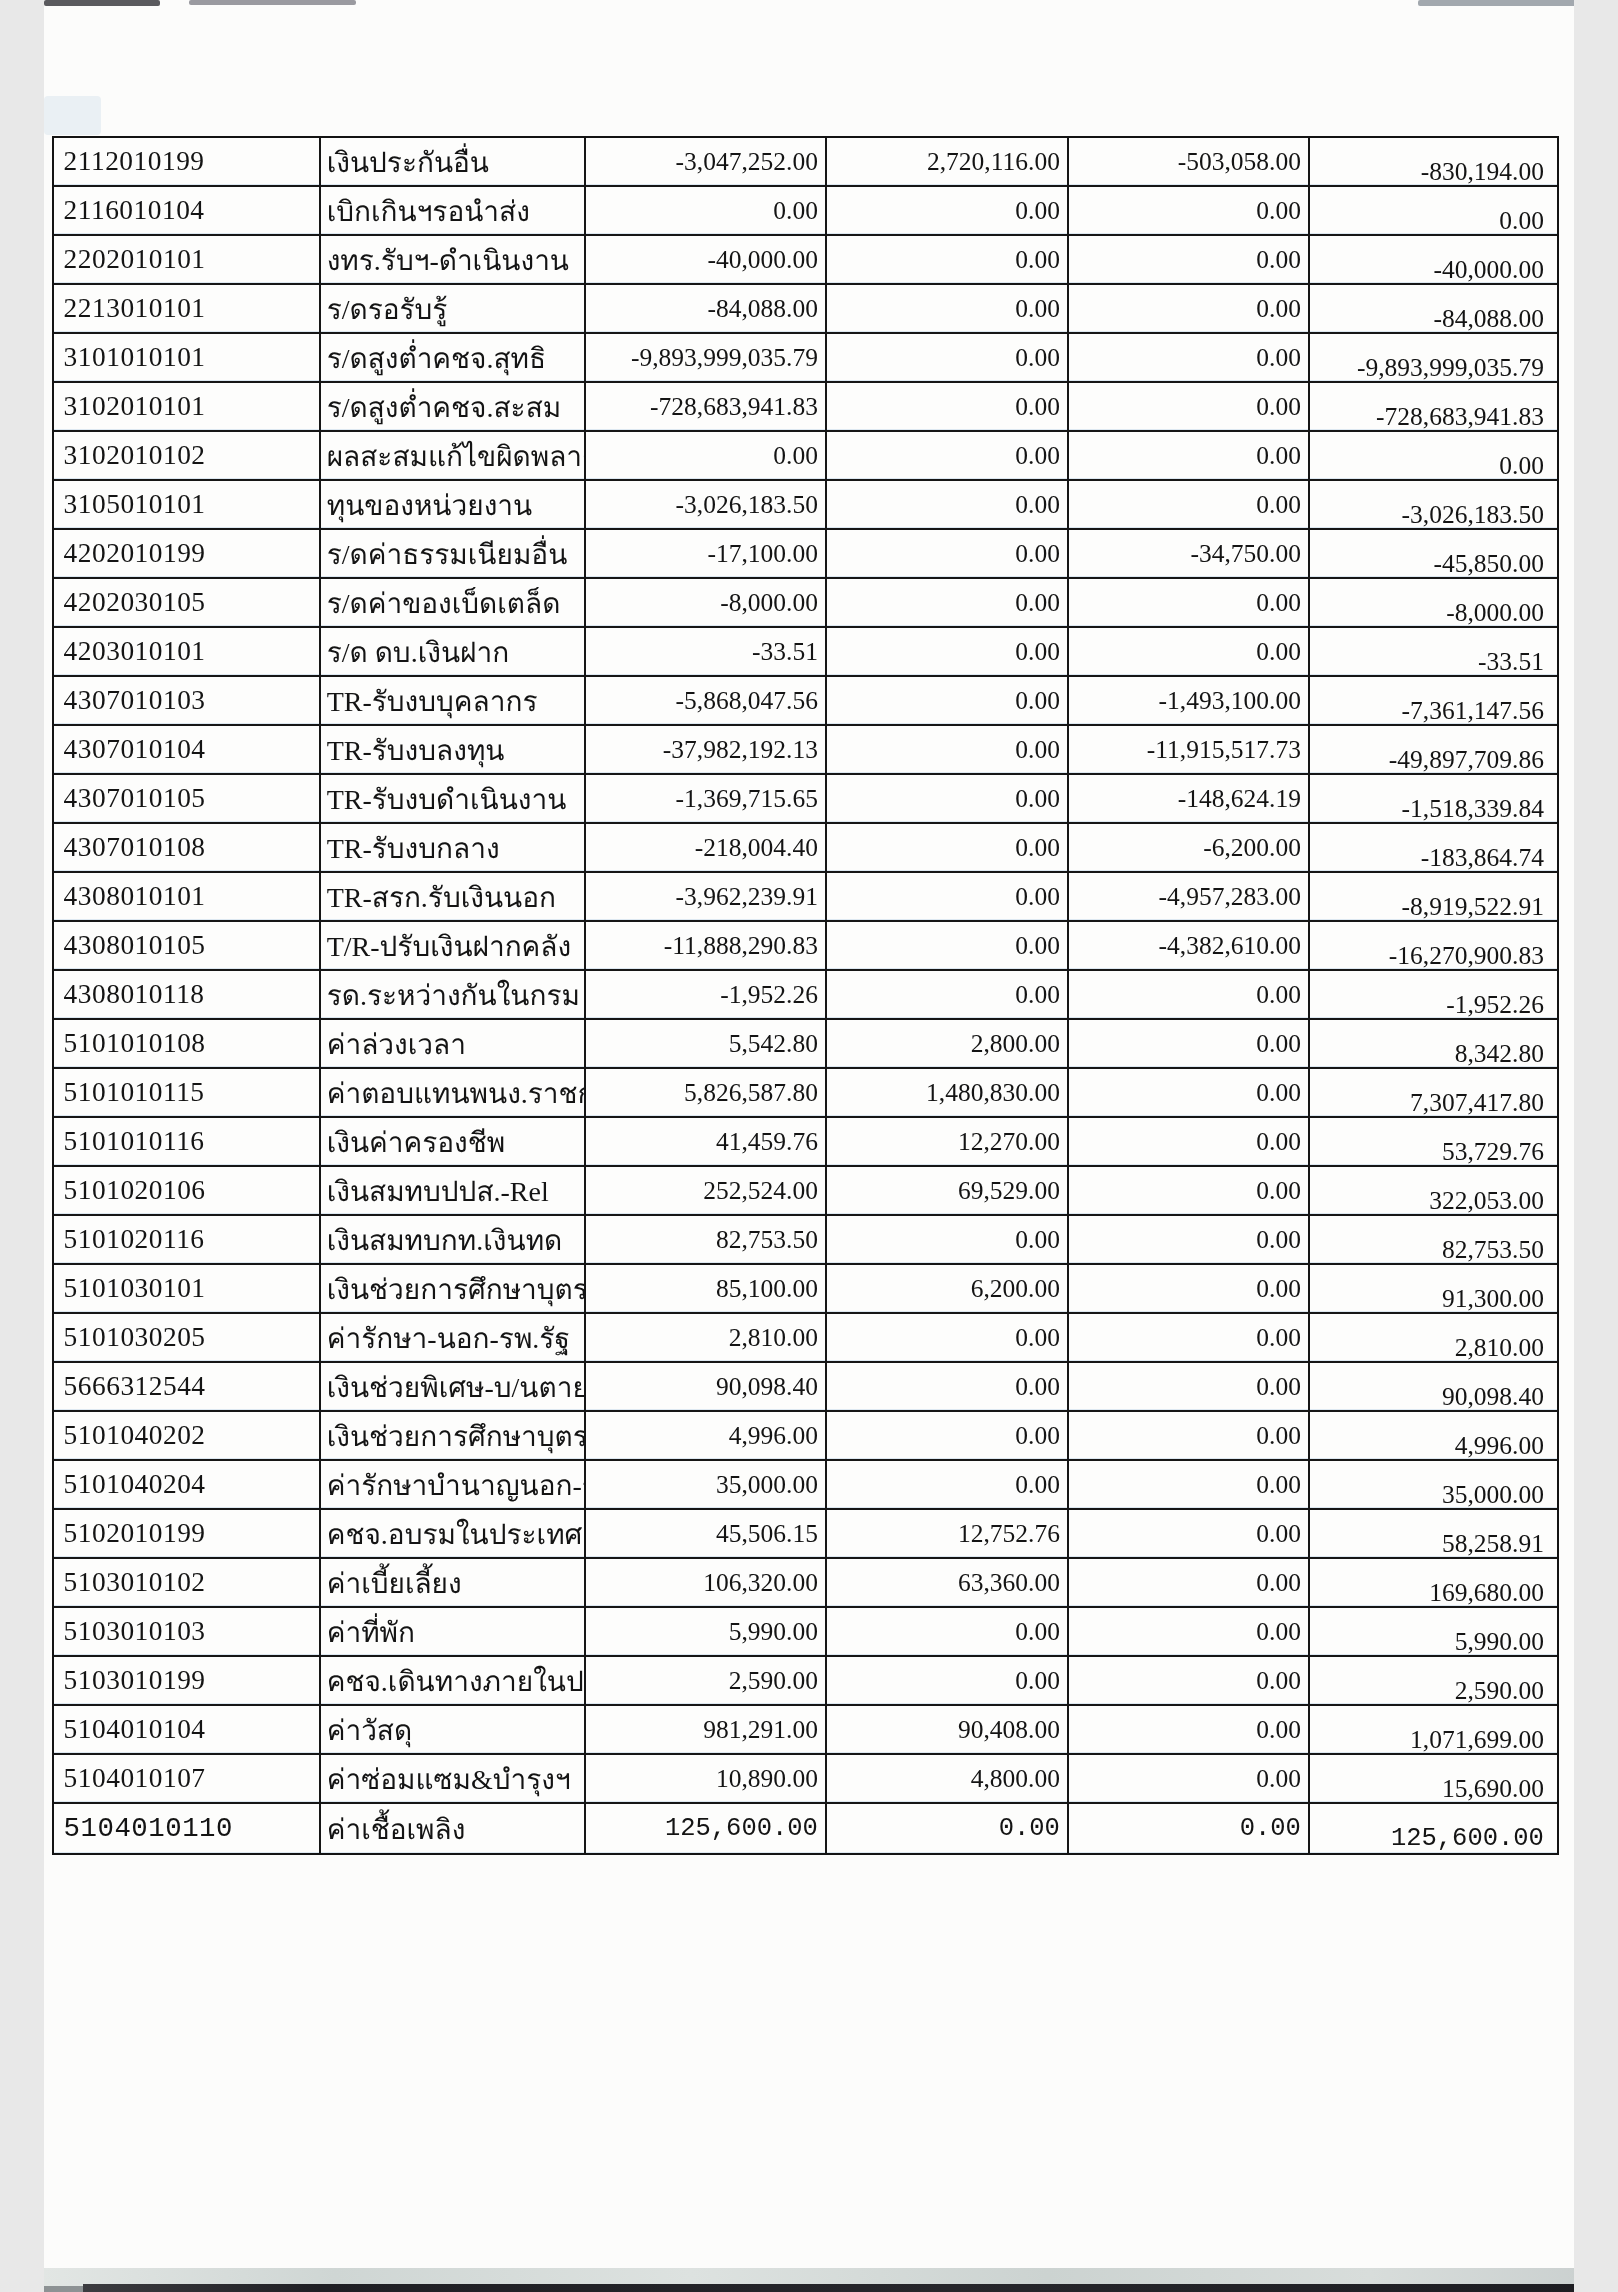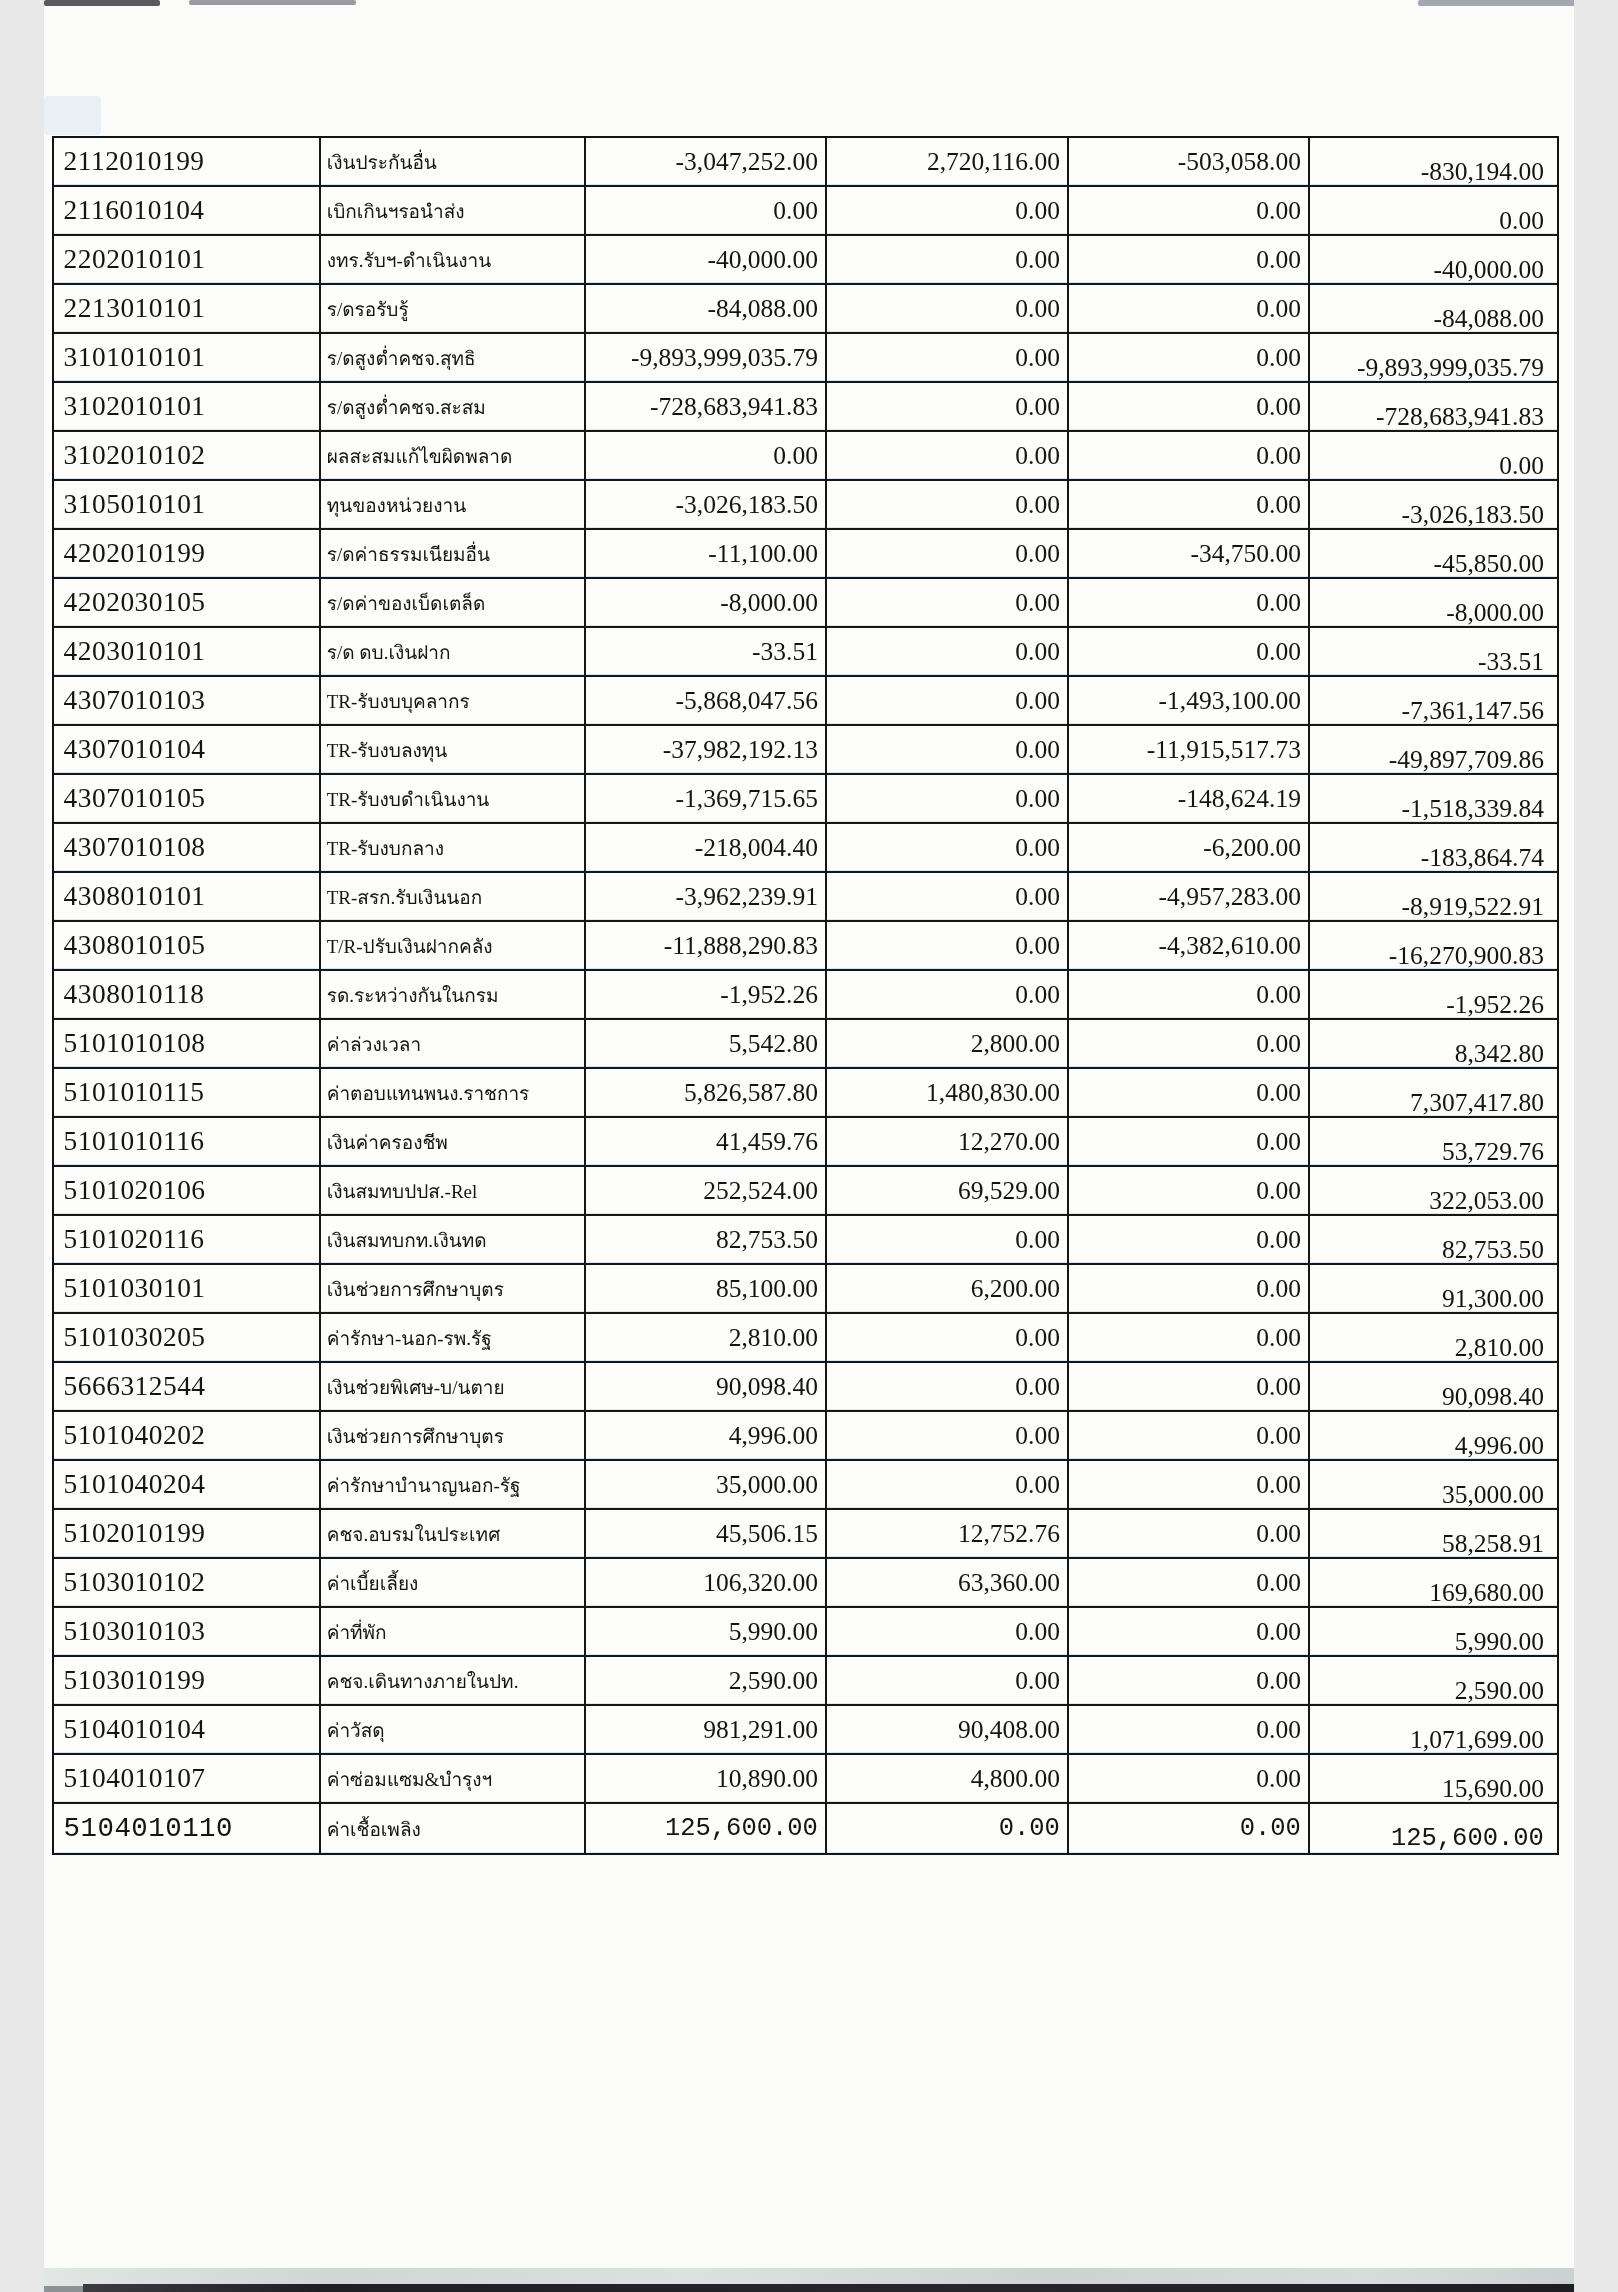--- a/index.html
+++ b/index.html
@@ -41,21 +41,21 @@
     color:#141414;
   }
   .cell:last-child{border-right:none;margin-top:20px;}
   .cell.code{
     padding-left:9.8px;
     font-size:27.4px;
     letter-spacing:0.5px;
   }
   .cell.desc{
     padding-left:5.9px;
-    font-size:19px;
+    font-size:28px;
   }
   .cell.num{
     justify-content:flex-end;
     padding-right:6.9px;
     font-size:25.5px;
   }
   
   .artifact{position:absolute;}
   #scan-mark-top-left-1{left:0;top:0;width:116px;height:5.9px;background:#5a5a5e;border-radius:2px;}
   #scan-mark-top-left-2{left:145px;top:0;width:167px;height:4.9px;background:#9a9aa0;border-radius:2px;}
@@ -145,21 +145,21 @@
       <div class="cell code">3105010101</div>
       <div class="cell desc">ทุนของหน่วยงาน</div>
       <div class="cell num">-3,026,183.50</div>
       <div class="cell num">0.00</div>
       <div class="cell num">0.00</div>
       <div class="cell num">-3,026,183.50</div>
     </div>
       <div class="t-row">
       <div class="cell code">4202010199</div>
       <div class="cell desc">ร/ดค่าธรรมเนียมอื่น</div>
-      <div class="cell num">-11,100.00</div>
+      <div class="cell num">-17,100.00</div>
       <div class="cell num">0.00</div>
       <div class="cell num">-34,750.00</div>
       <div class="cell num">-45,850.00</div>
     </div>
       <div class="t-row">
       <div class="cell code">4202030105</div>
       <div class="cell desc">ร/ดค่าของเบ็ดเตล็ด</div>
       <div class="cell num">-8,000.00</div>
       <div class="cell num">0.00</div>
       <div class="cell num">0.00</div>

